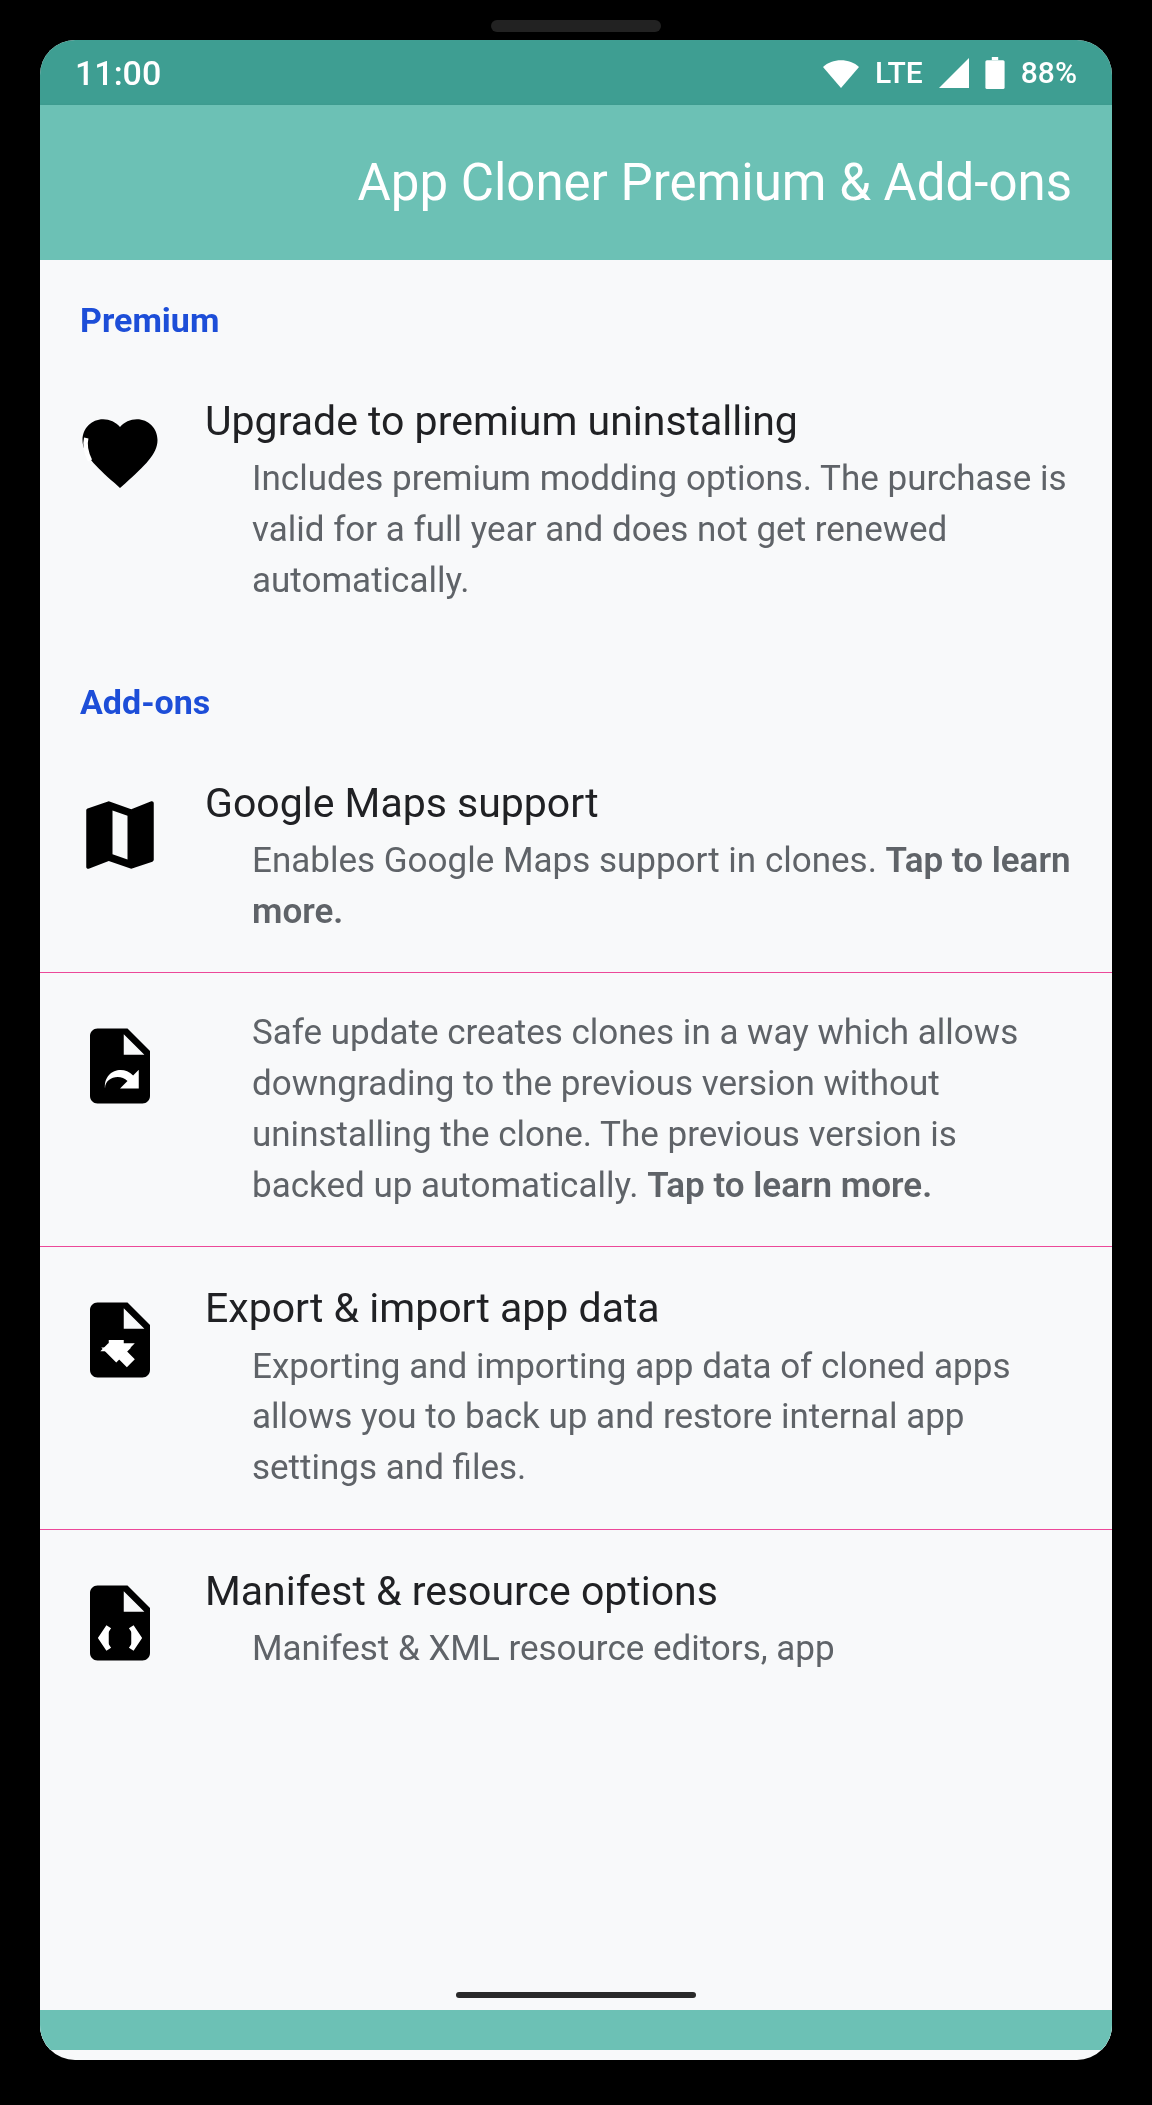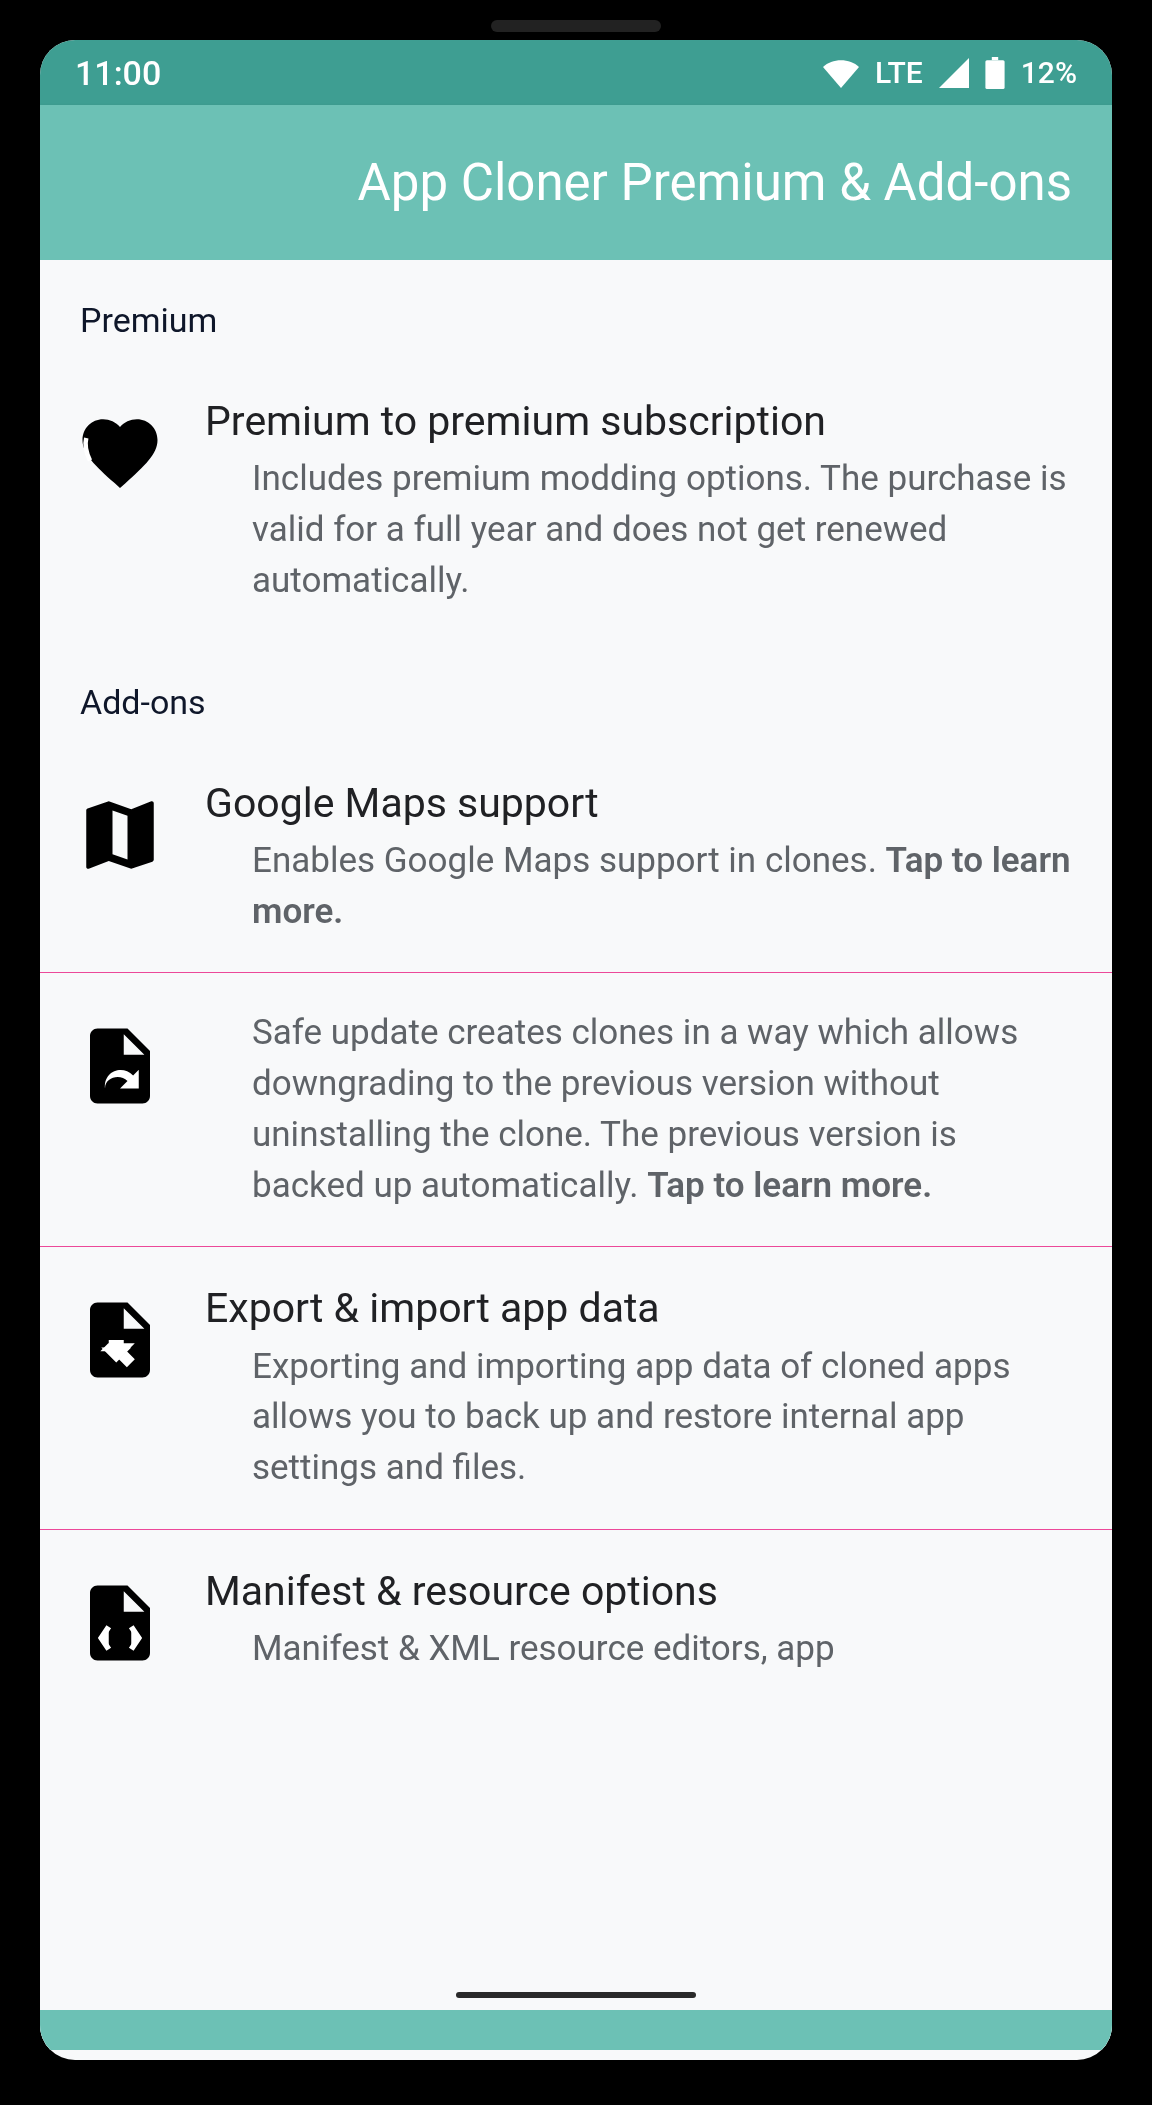--- a/index.html
+++ b/index.html
@@ -72,23 +72,23 @@
     font-weight: 400;
   }
   .content {
     padding: 0;
     background: #f8f9fa;
     height: calc(100% - 230px);
     overflow: hidden;
     position: relative;
   }
   .section-header {
-    color: #0f172a;
+    color: #1d4ed8;
     font-size: 34px;
-    font-weight: 400;
+    font-weight: 700;
     padding: 40px 40px 20px 40px;
   }
   .list-item {
     display: flex;
     align-items: flex-start;
     padding: 35px 40px 35px 30px;
     gap: 35px;
   }
   .list-item.bordered {
     border-bottom: 1px solid #ec4899;
@@ -161,41 +161,41 @@
             <path fill="#fff" d="M12 20 L0 6 C6 0 18 0 24 6 Z"></path>
           </svg>
         <span>LTE</span>
         <svg width="30" height="30" viewBox="0 0 20 20">
             <path fill="#fff" d="M0 20 L20 20 L20 0 Z"></path>
           </svg>
         <svg width="20" height="32" viewBox="0 0 12 20">
             <rect x="0" y="2" width="12" height="18" fill="#fff" rx="1"></rect>
             <rect x="4" y="0" width="4" height="2" fill="#fff"></rect>
           </svg>
-        <span>12%</span>
+        <span>88%</span>
       </div>
     </div>
 
     <div class="app-bar">
       <div class="app-title">App Cloner Premium &amp; Add-ons</div>
     </div>
 
     <div class="content">
 
       <div class="section-header">Premium</div>
 
       <div class="list-item">
         <div class="icon-wrap">
           <svg viewBox="0 0 24 24">
               <path fill="#000" d="M12 21.35l-1.45-1.32C5.4 15.36 2 12.28 2 8.5 2 5.42 4.42 3 7.5 3c1.74 0 3.41.81 4.5 2.09C13.09 3.81 14.76 3 16.5 3 19.58 3 22 5.42 22 8.5c0 3.78-3.4 6.86-8.55 11.54L12 21.35z"></path>
               <path fill="none" stroke="#fff" stroke-width="1.2" d="M4 14 C3 12 2.5 10 3 8"></path>
             </svg>
         </div>
         <div class="item-text">
-          <div class="item-title">Premium to premium subscription</div>
+          <div class="item-title">Upgrade to premium uninstalling</div>
           <div class="item-desc"><span>Includes premium modding options. The purchase is valid for a full year and does not get renewed automatically.</span><span class="bold"></span></div>
         </div>
       </div>
 
       <div class="section-header">Add-ons</div>
 
       <div class="list-item bordered">
         <div class="icon-wrap">
           <svg viewBox="0 0 24 24">
               <path fill="#000" d="M20.5 3l-.16.03L15 5.1 9 3 3.36 4.9c-.21.07-.36.25-.36.48V20.5c0 .28.22.5.5.5l.16-.03L9 18.9l6 2.1 5.64-1.9c.21-.07.36-.25.36-.48V3.5c0-.28-.22-.5-.5-.5zM10 5.47l4 1.4v11.66l-4-1.4V5.47z"></path>

